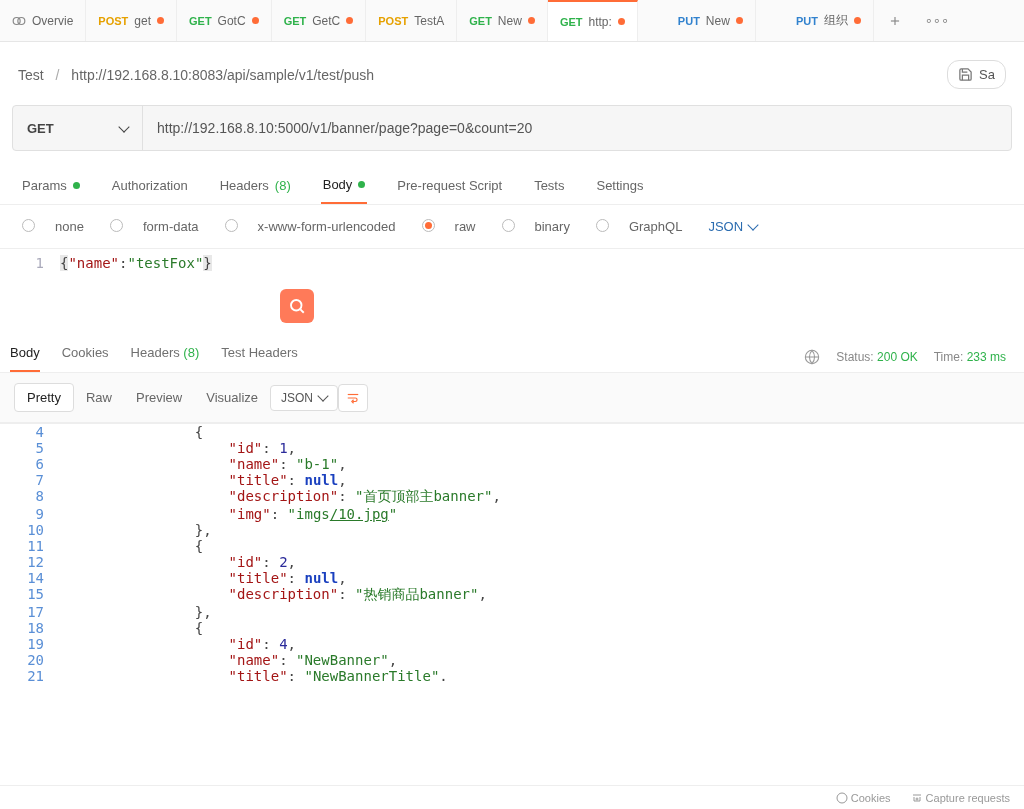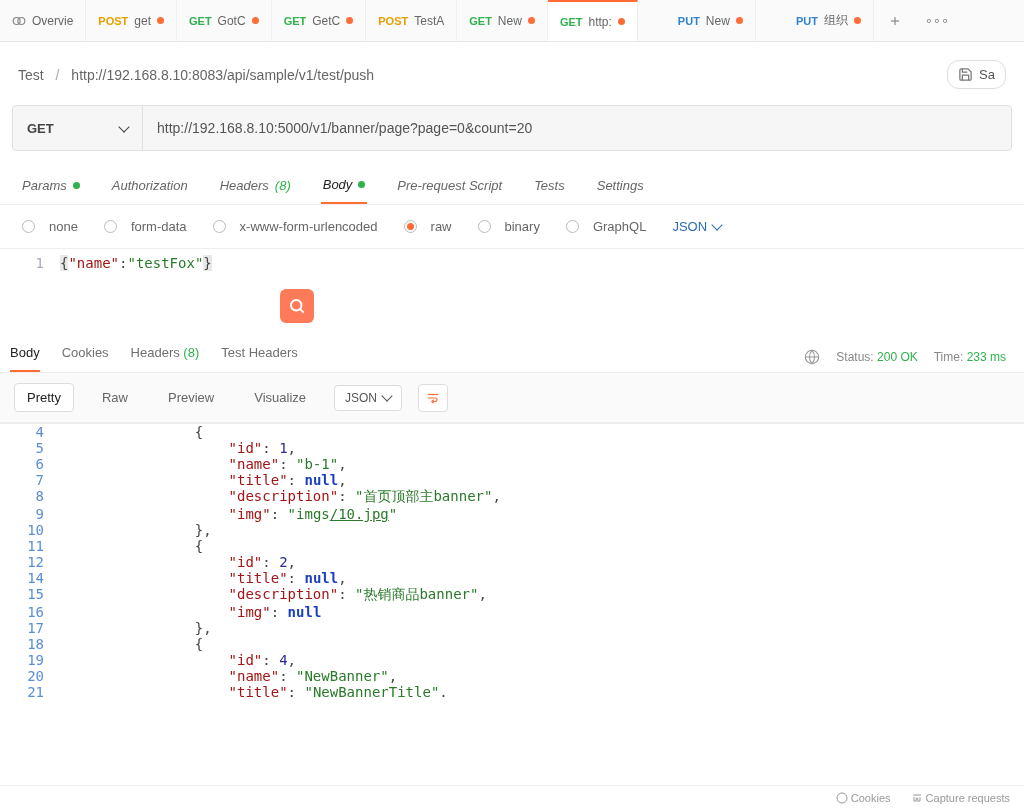--- a/index.html
+++ b/index.html
@@ -24,27 +24,27 @@
 .bc .path { color:#666; }
 .save-btn { display:flex; align-items:center; gap:6px; border:1px solid #ddd; border-radius:12px; padding:6px 10px; color:#555; cursor:pointer; background:#fff; }
 
 
 .url-bar { display:flex; border:1px solid #e0e0e0; border-radius:4px; margin: 0 12px 12px 12px; background:#f6f6f6; height:46px; }
 .method-sel { display:flex; align-items:center; justify-content:space-between; width:130px; padding:0 14px; color:#444; font-weight:600; cursor:pointer; border-right:1px solid #e0e0e0; }
 .url-input { flex:1; border:none; background:transparent; padding:0 14px; font-size:14px; color:#555; outline:none; }
 
 
 .req-tabs { display:flex; gap:28px; padding: 10px 20px 0 20px; border-bottom:1px solid #eee; }
-.req-tab { padding: 4px 2px 10px 2px; color:#666; cursor:pointer; display:flex; align-items:center; gap:6px;font-style:italic; }
+.req-tab { padding: 4px 2px 10px 2px; color:#666; cursor:pointer; display:flex; align-items:center; gap:6px; }
 .req-tab.active { color:#222; border-bottom:2px solid #ff6c37; }
 .req-tab .cnt { color:#2fb24b; }
 
 
 .body-types { display:flex; align-items:center; gap:26px; padding: 14px 22px; color:#666; }
-.radio { display:flex; align-items:center; gap:14px; cursor:pointer; }
+.radio { display:flex; gap:20px; cursor:pointer; }
 .rdot { width:13px; height:13px; border:1px solid #bbb; border-radius:50%; display:inline-flex; align-items:center; justify-content:center; }
 .rdot.on::after { content:''; width:7px; height:7px; border-radius:50%; background:#ff6c37; }
 .json-sel { color:#2b6cb0; cursor:pointer; display:flex; align-items:center; gap:6px; }
 
 
 .editor { font-family: Consolas, Menaco, monospace; font-size:14px; color:#444; border-top:1px solid #eee; position:relative; }
 .editor .line { display:flex; }
 .editor .gutter { width:60px; text-align:right; padding-right:16px; color:#aab; user-select:none; }
 .editor .code { flex:1; white-space:pre; }
 .k-key { color:#a31515; }
@@ -58,21 +58,21 @@
 
 
 .resp-row { display:flex; align-items:center; justify-content:space-between; padding: 10px 18px 0 10px; }
 .resp-tabs { display:flex; gap:22px; }
 .resp-tab { padding:4px 0 10px 0; color:#707070; cursor:pointer; }
 .resp-tab.active { color:#222; border-bottom:2px solid #ff6c37; }
 .resp-tab .cnt { color:#2fb24b; }
 .resp-meta { color:#888; font-size:12px; display:flex; align-items:center; gap:16px; }
 .resp-meta .ok { color:#2fb24b; }
 
-.view-modes { display:flex; align-items:center; gap:16px; padding:10px 14px; border-top:1px solid #eee; border-bottom:1px solid #eee; background:#fafafa; }
+.view-modes { display:flex; align-items:center; padding:10px 14px; border-top:1px solid #eee; border-bottom:1px solid #eee; background:#fafafa; }
 .mode { padding:6px 12px; color:#666; cursor:pointer; border-radius:4px; }
 .mode.active { background:#fff; border:1px solid #ddd; color:#222; }
 .fmt-sel { display:flex; align-items:center; gap:6px; border:1px solid #ddd; border-radius:4px; padding:5px 10px; font-size:12px; color:#555; cursor:pointer; background:#fff; }
 .wrap-ic { width:30px; height:28px; border:1px solid #ddd; border-radius:4px; display:flex; align-items:center; justify-content:center; cursor:pointer; color:#ff6c37; background:#fff; }
 
 .editor.response { height:320px; overflow:hidden; }
 .editor.response .gutter { color:#5a8fd6; }
 
 
 .footer { position:fixed; bottom:0; left:0; right:0; height:24px; display:flex; align-items:center; justify-content:flex-end; gap:20px; padding:0 14px; font-size:11px; color:#999; background:#fff; border-top:1px solid #eee; }
@@ -317,24 +317,20 @@
     </div>
     <div class="line">
       <div class="gutter">14</div>
       <div class="code">                    <span class="k-key">"title"</span>: <span class="k-null">null</span>,</div>
     </div>
     <div class="line">
       <div class="gutter">15</div>
       <div class="code">                    <span class="k-key">"description"</span>: <span class="k-str">"热销商品banner"</span>,</div>
     </div>
     <div class="line">
-      <div class="gutter">16</div>
-      <div class="code">                    <span class="k-key">"img"</span>: <span class="k-null">null</span></div>
-    </div>
-    <div class="line">
       <div class="gutter">17</div>
       <div class="code">                },</div>
     </div>
     <div class="line">
       <div class="gutter">18</div>
       <div class="code">                {</div>
     </div>
     <div class="line">
       <div class="gutter">19</div>
       <div class="code">                    <span class="k-key">"id"</span>: <span class="k-num">4</span>,</div>

